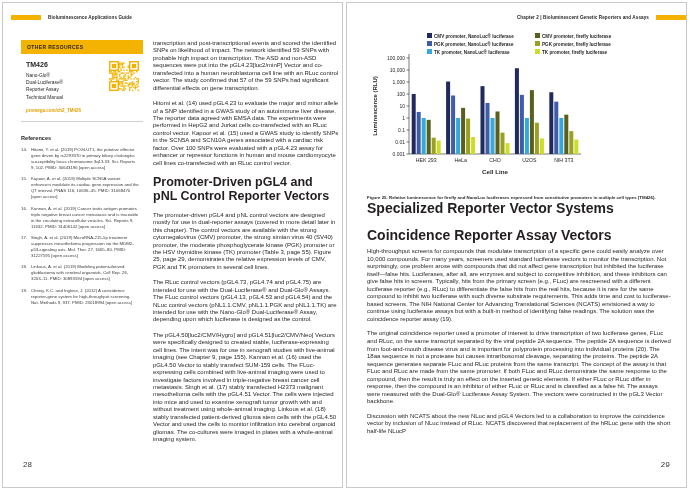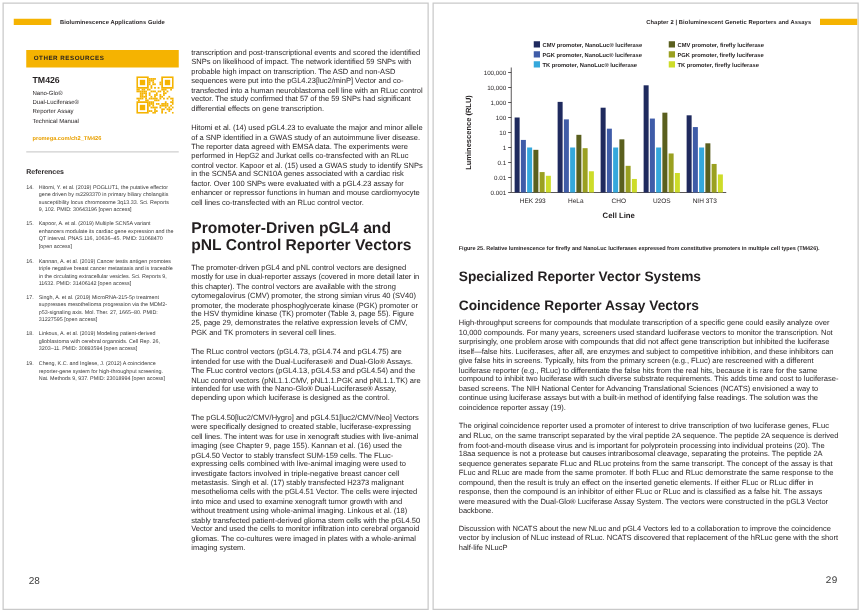--- a/index.html
+++ b/index.html
@@ -35,22 +35,22 @@
   .body-p { font-size:6px; line-height:1.24; margin-bottom:8px; text-align:left; }
   .h-left { font-size:12.5px; line-height:1.15; font-weight:bold; margin:6px 0 8px; }
 
   .pgnum { position:absolute; bottom:18px; font-size:8px; color:#3a3a3a;text-align:right; }
   .pg-l { left:20px; } .pg-r { right:16px;font-family:Liberation Mono, monospace; }
 
   
   .r-content { padding:6px 14px 0 20px; }
   .figure-wrap { margin-top:2px; }
   .caption { font-size:4.4px; font-weight:bold; margin-top:5px; color:#231f20; }
-  .h1-right { font-size:11px; font-weight:bold; margin-top:15px; }
-  .h3-right { font-size:11px; font-weight:bold; margin-top:11px; margin-bottom:5px; }
+  .h1-right { font-size:14px; font-weight:bold; }
+  .h3-right { font-size:14px; font-weight:bold; margin-top:11px; margin-bottom:5px; }
   .r-p { font-size:6px; line-height:1.26; margin-bottom:7px; }
 
   svg text { font-family:"Liberation Sans", sans-serif; }
 </style>
 </head>
 <body>
 
 <div class="spread">
 
   <div class="page">

